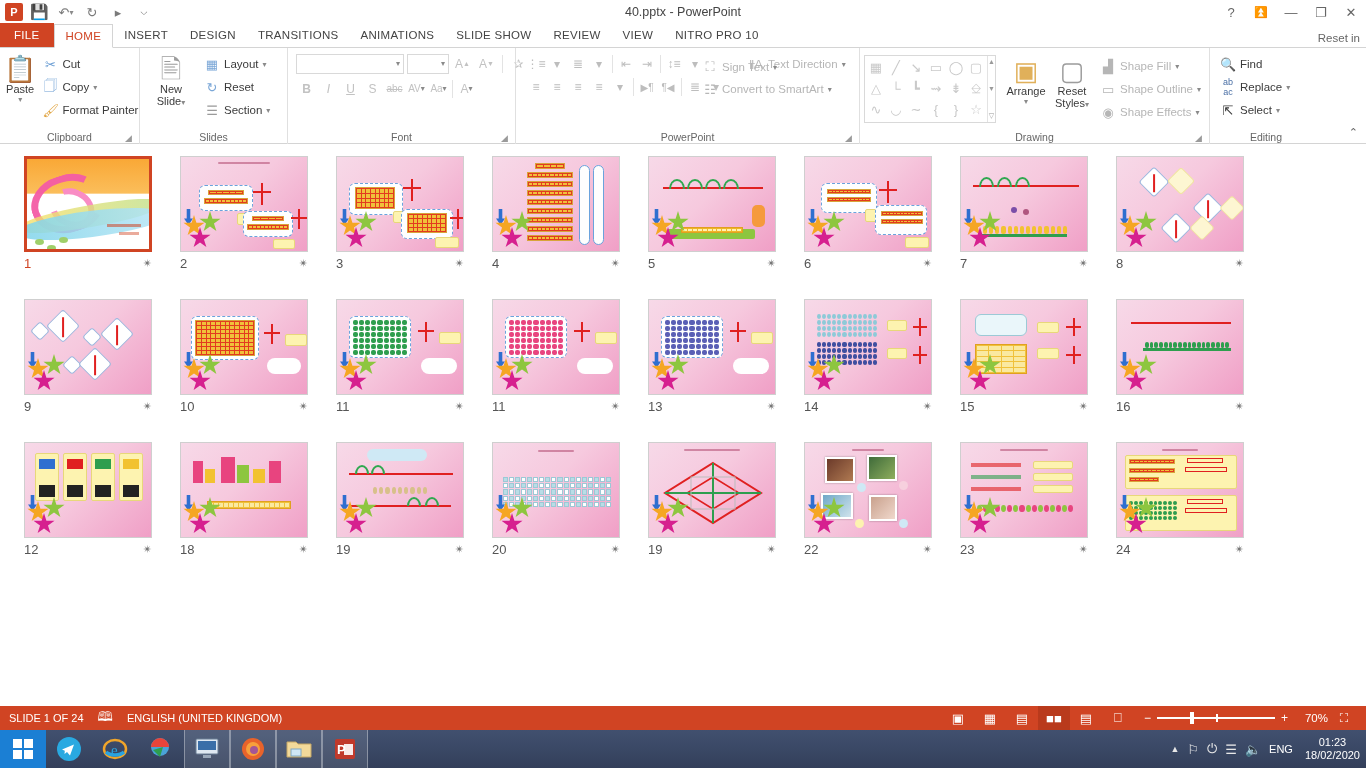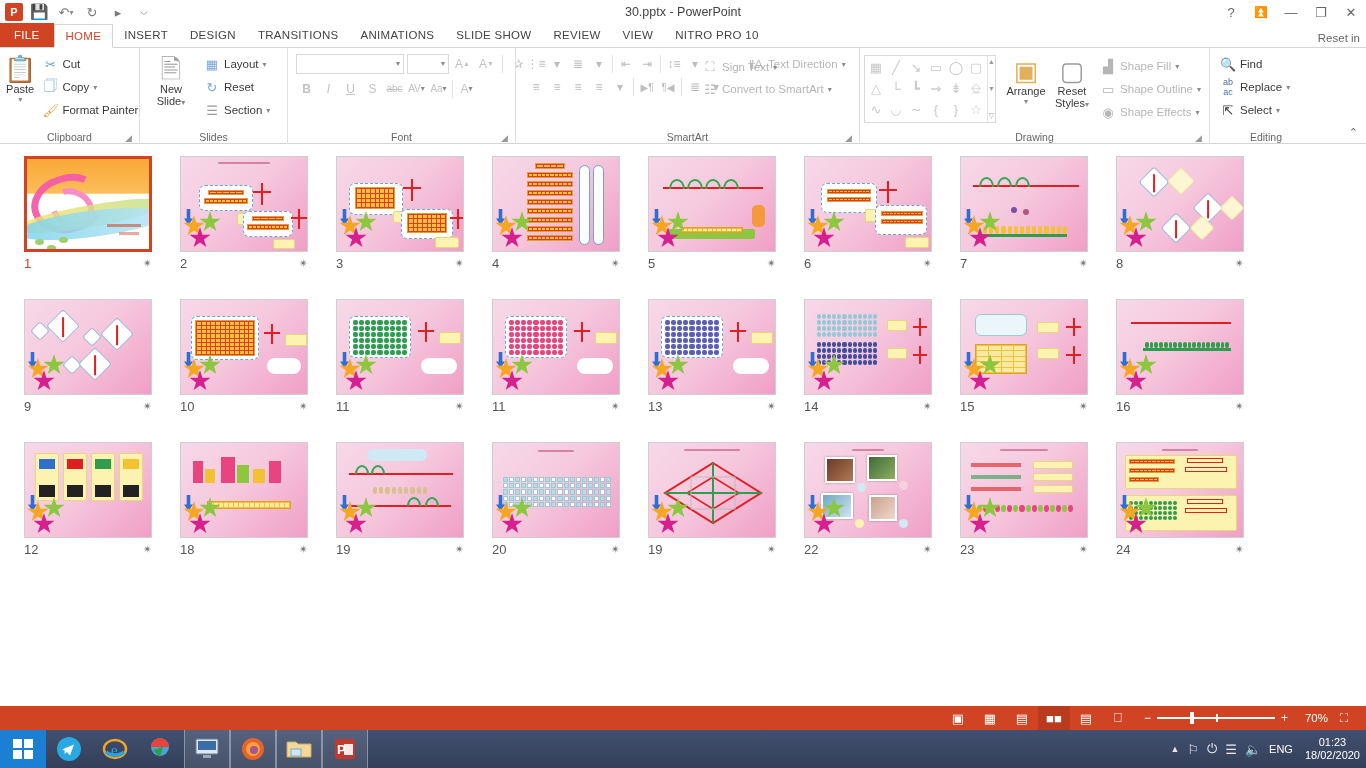--- a/index.html
+++ b/index.html
@@ -324,21 +324,21 @@
   <div class="qat">
     <div class="qat-btn">
       <span class="pp-logo">P</span>
     </div>
     <div class="qat-btn save-ico">💾</div>
     <div class="qat-btn">↶<span class="car">▾</span></div>
     <div class="qat-btn">↻</div>
     <div class="qat-btn">▸</div>
     <div class="qat-btn" style="font-size:9px">⌵</div>
   </div>
-  <div class="title-text">30.pptx - PowerPoint</div>
+  <div class="title-text">40.pptx - PowerPoint</div>
   <div class="win-ctrls">
     <div class="win-btn">?</div>
     <div class="win-btn" style="font-size:11px">⏫</div>
     <div class="win-btn">—</div>
     <div class="win-btn">❐</div>
     <div class="win-btn close">✕</div>
   </div>
 </div>
 
 <div class="tabstrip">
@@ -490,21 +490,21 @@
           </div>
           <div class="sm-btn dis">
             <span class="gl">☷</span>
             <span>Convert to SmartArt</span>
             <span class="car">▾</span>
           </div>
         </div>
       </div>
     </div>
     <div class="grp-label">
-      <span>SmartArt</span>
+      <span>PowerPoint</span>
       <span class="dlg">◢</span>
     </div>
   </div>
 
   <div class="grp" style="width:350px">
     <div class="grp-body" style="align-items:flex-start;padding-top:4px">
       <div class="shapes">
         <div class="shape-grid">
           <div class="shape-cell">▦</div>
           <div class="shape-cell">╱</div>
@@ -2082,20 +2082,25 @@
       <div class="thumb-meta">
         <span class="num">24</span>
         <span class="anim-star">✴</span>
       </div>
     </div>
 
   </div>
 </div>
 
 <div class="statusbar">
+  <div class="st-left">
+    <span>SLIDE 1 OF 24</span>
+    <span style="font-size:13px">🕮</span>
+    <span>ENGLISH (UNITED KINGDOM)</span>
+  </div>
   <div class="st-right">
     <span class="view-btn">▣</span>
     <span class="view-btn">▦</span>
     <span class="view-btn">▤</span>
     <span class="view-btn active">■■</span>
     <span class="view-btn">▤</span>
     <span class="view-btn">⎕</span>
     <span class="zoom-wrap">
       <span>−</span>
       <span class="slider">

